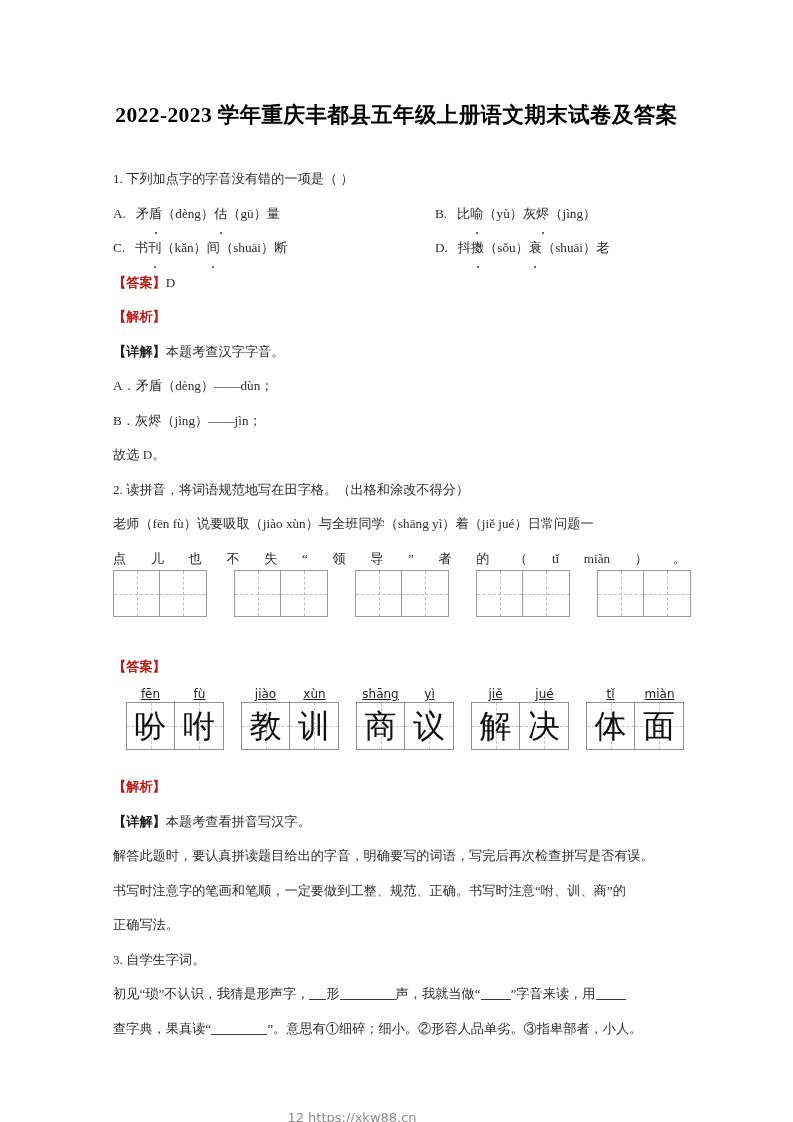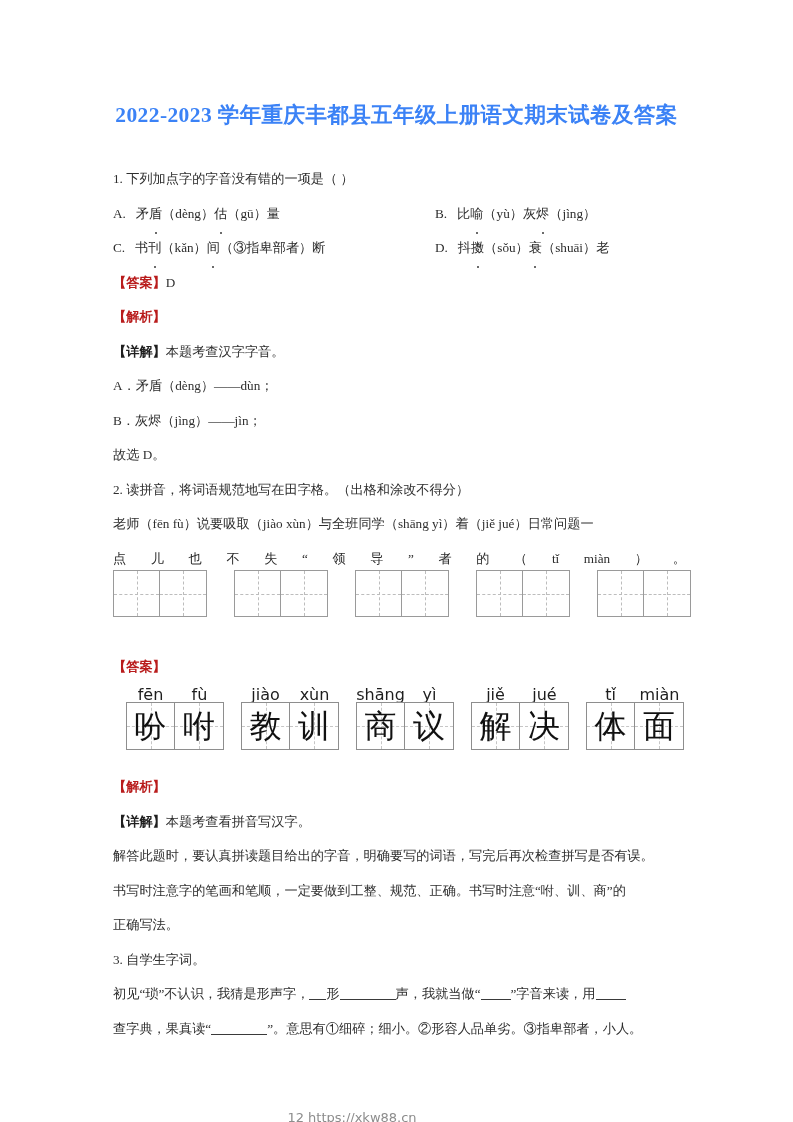--- a/index.html
+++ b/index.html
@@ -26,21 +26,21 @@
   
   .doc-title {
     position: absolute;
     left: 0;
     top: 100px;
     width: 793px;
     text-align: center;
     font-size: 21.5px;
     font-weight: bold;
     letter-spacing: 0.4px;
-    color: #3b82f6;
+    color: #000000;
     white-space: nowrap;
   }
 
   
   .body-block {
     position: absolute;
     left: 113px;
     top: 162px;
     width: 575px;
   }
@@ -147,23 +147,24 @@
   }
   .ans-group { display: flex; flex-direction: column; }
   .ans-pinyin-row {
     display: flex;
     margin-bottom: 1px;
   }
   .ans-pinyin {
     width: 49px;
     text-align: center;
     font-family: "DejaVu Sans", "Liberation Sans", sans-serif;
-    font-size: 16px;
+    font-size: 12px;
     color: #1d1d1d;
     line-height: 13px;
+    text-decoration: underline;
   }
   .ans-cells { display: flex; }
   .ans-cell {
     width: 49px;
     height: 48px;
     border: 1px solid #8e8e8e;
     box-sizing: border-box;
     position: relative;
     display: flex;
     align-items: center;
@@ -246,21 +247,21 @@
       </div>
       <div class="opt-col-b">
         <span>B.</span>
         <span>&nbsp;&nbsp;</span><span>比</span><span class="dotted">喻</span><span>（yù）灰</span><span class="dotted">烬</span><span>（jìng）</span>
       </div>
     </div>
 
     <div class="opt-row">
       <div class="opt-col-a">
         <span>C.</span>
-        <span>&nbsp;&nbsp;</span><span>书</span><span class="dotted">刊</span><span>（kǎn）</span><span class="dotted">间</span><span>（③指卑部者）断</span>
+        <span>&nbsp;&nbsp;</span><span>书</span><span class="dotted">刊</span><span>（kǎn）</span><span class="dotted">间</span><span>（shuāi）断</span>
       </div>
       <div class="opt-col-b">
         <span>D.</span>
         <span>&nbsp;&nbsp;</span><span>抖</span><span class="dotted">擞</span><span>（sǒu）</span><span class="dotted">衰</span><span>（shuāi）老</span>
       </div>
     </div>
 
     <div class="line">
       <span class="tag-blue">【答案】</span><span>D</span>
     </div>

